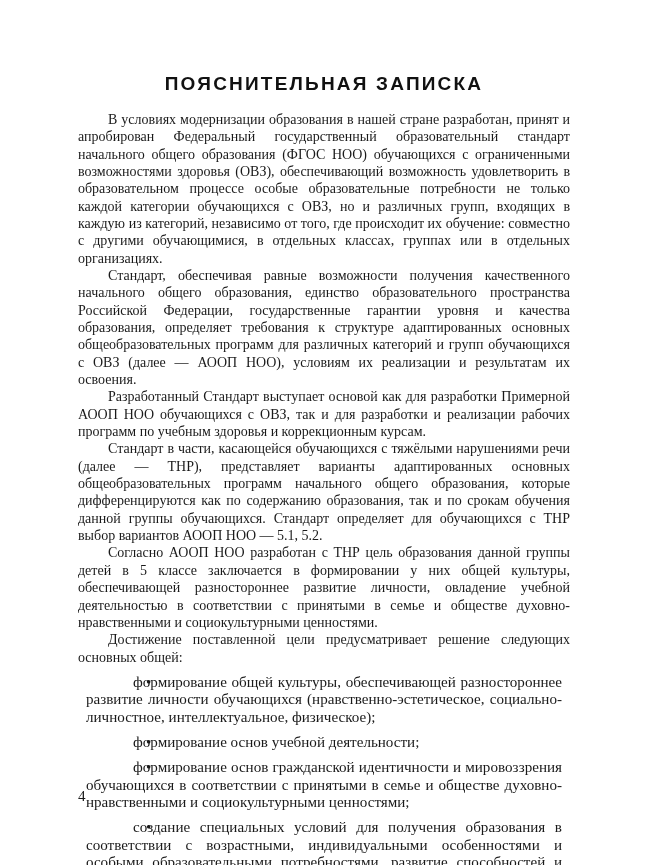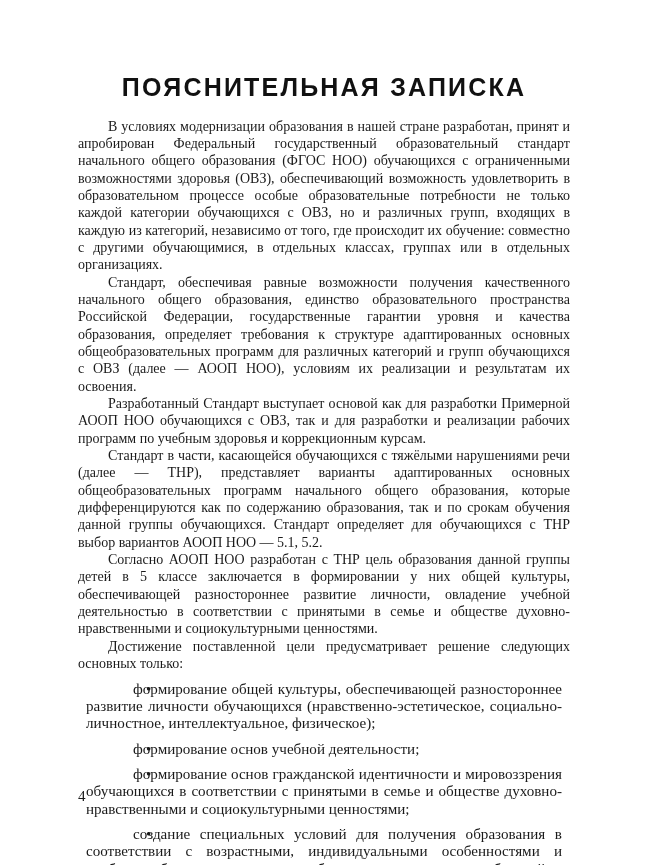--- a/index.html
+++ b/index.html
@@ -29,21 +29,21 @@
   .content {
     position: absolute;
     left: 78px;
     top: 74px;
     width: 492px;
   }
 
   .doc-title {
     font-family: "Liberation Sans", "DejaVu Sans", sans-serif;
     font-weight: bold;
-    font-size: 25px;
+    font-size: 19px;
     letter-spacing: 2.2px;
     text-align: center;
     color: #111111;
     margin: 0 0 16px 0;
     line-height: 1.1;
     white-space: nowrap;
   }
 
   p.para {
     margin: 0;
@@ -96,21 +96,21 @@
 
     <h1 class="doc-title">ПОЯСНИТЕЛЬНАЯ ЗАПИСКА</h1>
 
     <p class="para">В условиях модернизации образования в нашей стране разработан, принят и апробирован Федеральный государственный образовательный стандарт начального общего образования (ФГОС НОО) обучающихся с ограниченными возможностями здоровья (ОВЗ), обеспечивающий возможность удовлетворить в образовательном процессе особые образовательные потребности не только каждой категории обучающихся с ОВЗ, но и различных групп, входящих в каждую из категорий, независимо от того, где происходит их обучение: совместно с другими обучающимися, в отдельных классах, группах или в отдельных организациях.</p>
     <p class="para">Стандарт, обеспечивая равные возможности получения качественного начального общего образования, единство образовательного пространства Российской Федерации, государственные гарантии уровня и качества образования, определяет требования к структуре адаптированных основных общеобразовательных программ для различных категорий и групп обучающихся с ОВЗ (далее — АООП НОО), условиям их реализации и результатам их освоения.</p>
     <p class="para">Разработанный Стандарт выступает основой как для разработки Примерной АООП НОО обучающихся с ОВЗ, так и для разработки и реализации рабочих программ по учебным здоровья и коррекционным курсам.</p>
     <p class="para">Стандарт в части, касающейся обучающихся с тяжёлыми нарушениями речи (далее — ТНР), представляет варианты адаптированных основных общеобразовательных программ начального общего образования, которые дифференцируются как по содержанию образования, так и по срокам обучения данной группы обучающихся. Стандарт определяет для обучающихся с ТНР выбор вариантов АООП НОО — 5.1, 5.2.</p>
 
     <p class="para"><span>Согласно АООП НОО разработан с ТНР </span><b>цель образования</b><span> данной группы детей в 5 классе заключается в формировании у них общей культуры, обеспечивающей разностороннее развитие личности, овладение учебной деятельностью в соответствии с принятыми в семье и обществе духовно-нравственными и социокультурными ценностями.</span></p>
 
-    <p class="para"><span>Достижение поставленной цели предусматривает решение следующих основных </span><b>только</b><span>:</span></p>
+    <p class="para"><span>Достижение поставленной цели предусматривает решение следующих основных </span><b>общей</b><span>:</span></p>
 
     <p class="bullet"><span class="bullet-mark">•</span><span>формирование общей культуры, обеспечивающей разностороннее развитие личности обучающихся (нравственно-эстетическое, социально-личностное, интеллектуальное, физическое);</span></p>
 
 
     <p class="bullet"><span class="bullet-mark">•</span><span>формирование основ учебной деятельности;</span></p>
 
     <p class="bullet"><span class="bullet-mark">•</span><span>формирование основ гражданской идентичности и мировоззрения обучающихся в соответствии с принятыми в семье и обществе духовно-нравственными и социокультурными ценностями;</span></p>
 
     <p class="bullet"><span class="bullet-mark">•</span><span>создание специальных условий для получения образования в соответствии с возрастными, индивидуальными особенностями и особыми образовательными потребностями, развитие способностей и творческого потенциала каждого обучающегося как субъекта отношений в сфере образования;</span></p>
 

